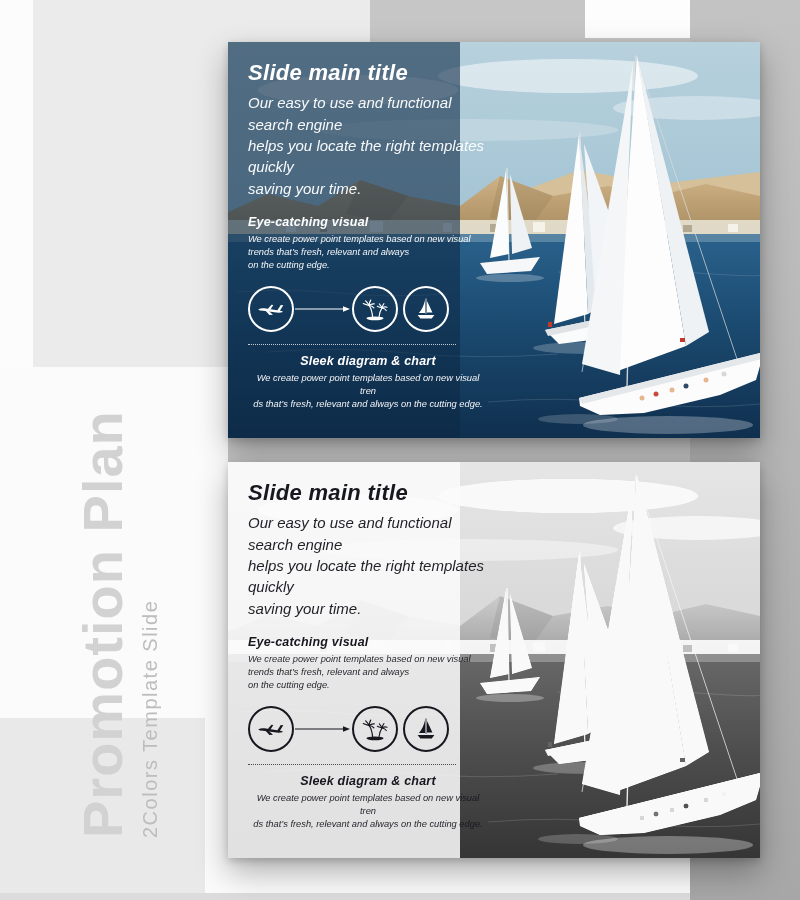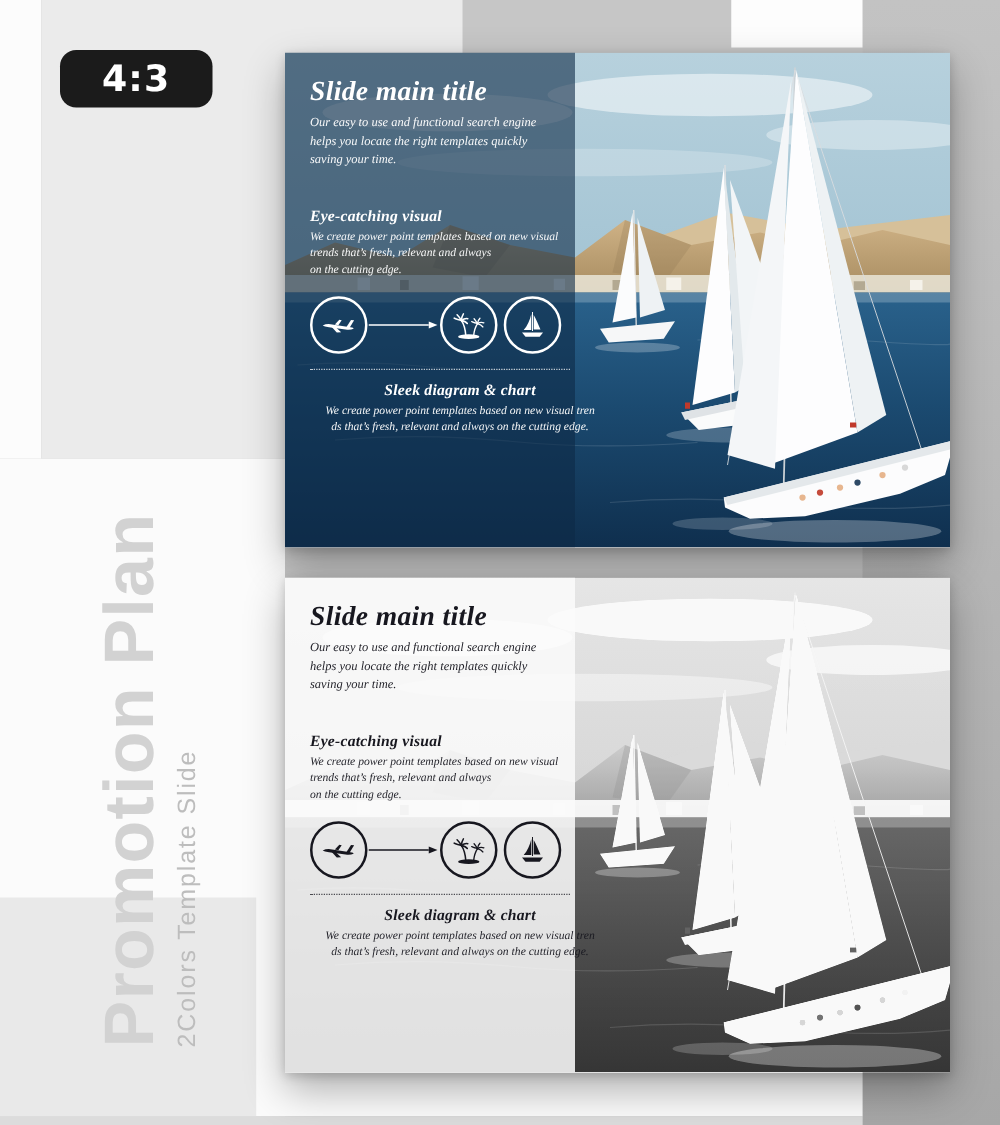--- a/index.html
+++ b/index.html
@@ -33,26 +33,26 @@
   .slide.mono{top:462px;}
   .photo{position:absolute;inset:0;}
   .photo svg{display:block;width:100%;height:100%;}
   .mono .photo{filter:grayscale(1) brightness(1.15) contrast(0.95);}
   .overlay{position:absolute;left:0;top:0;bottom:0;width:232px;}
   .color .overlay{background:rgba(13,42,70,0.60);}
   .mono  .overlay{background:rgba(250,250,250,0.87);}
 
   .content{position:absolute;left:0;top:0;width:264px;height:100%;
            box-sizing:border-box;padding:16px 4px 0 20px;
-           font-family:Liberation Serif, serif;font-style:italic;}
+           font-family:Liberation Sans, sans-serif;font-style:italic;}
   .color .content{color:#ffffff;}
   .mono  .content{color:#17171f;}
   .slide-title{margin:2px 0 0;font-size:22px;line-height:1.2;font-weight:600;letter-spacing:0.3px;}
-  .intro{margin-top:6px;font-size:10px;line-height:1.42;opacity:0.96;}
-  .sec1{margin-top:31px;}
+  .intro{margin-top:6px;font-size:15px;line-height:1.42;opacity:0.96;}
+  .sec1{margin-top:16px;}
   .sec2{margin-top:9px;text-align:center;}
   .section h3{margin:0 0 3px;font-size:12.5px;line-height:1.2;font-weight:bold;letter-spacing:0.2px;}
   .section .body{font-size:9.3px;line-height:1.38;opacity:0.95;}
 
   .icon-row{margin-top:15px;display:flex;align-items:center;height:46px;}
   .icon-circle{flex:0 0 46px;width:46px;height:46px;border-radius:50%;border:2px solid currentColor;
                box-sizing:border-box;display:flex;align-items:center;justify-content:center;}
   .icon-circle svg{width:28px;height:24px;}
   .icon-circle + .icon-circle{margin-left:5px;}
   .arrow{flex:0 0 58px;height:8px;}
@@ -65,23 +65,20 @@
 <div class="stage">
   <div class="bg bg-right-col"></div>
   <div class="bg bg-white-topright"></div>
   <div class="bg bg-white-leftstrip"></div>
   <div class="bg bg-light-topleft"></div>
   <div class="bg bg-white-band"></div>
   <div class="bg bg-white-bottom"></div>
   <div class="bg bg-light-bottomleft"></div>
   <div class="bg bg-bottom-strip"></div>
 
-  <div class="badge" title="4:3" style="background: rgb(27, 27, 27); color: rgb(255, 255, 255);">
-    <span>4:3</span>
-  </div>
 
   <div class="v-title" style="color: rgb(210, 210, 210);">Promotion Plan</div>
   <div class="v-subtitle" style="color: rgb(189, 189, 189);">2Colors Template Slide</div>
 
   <div class="slide color slide-mount">
   <div class="photo">
     <svg viewBox="0 0 532 396" preserveAspectRatio="none" aria-hidden="true">
       <defs>
         <linearGradient id="skyG" x1="0" y1="0" x2="0" y2="1">
           <stop offset="0" stop-color="#b7d1dd"></stop>

